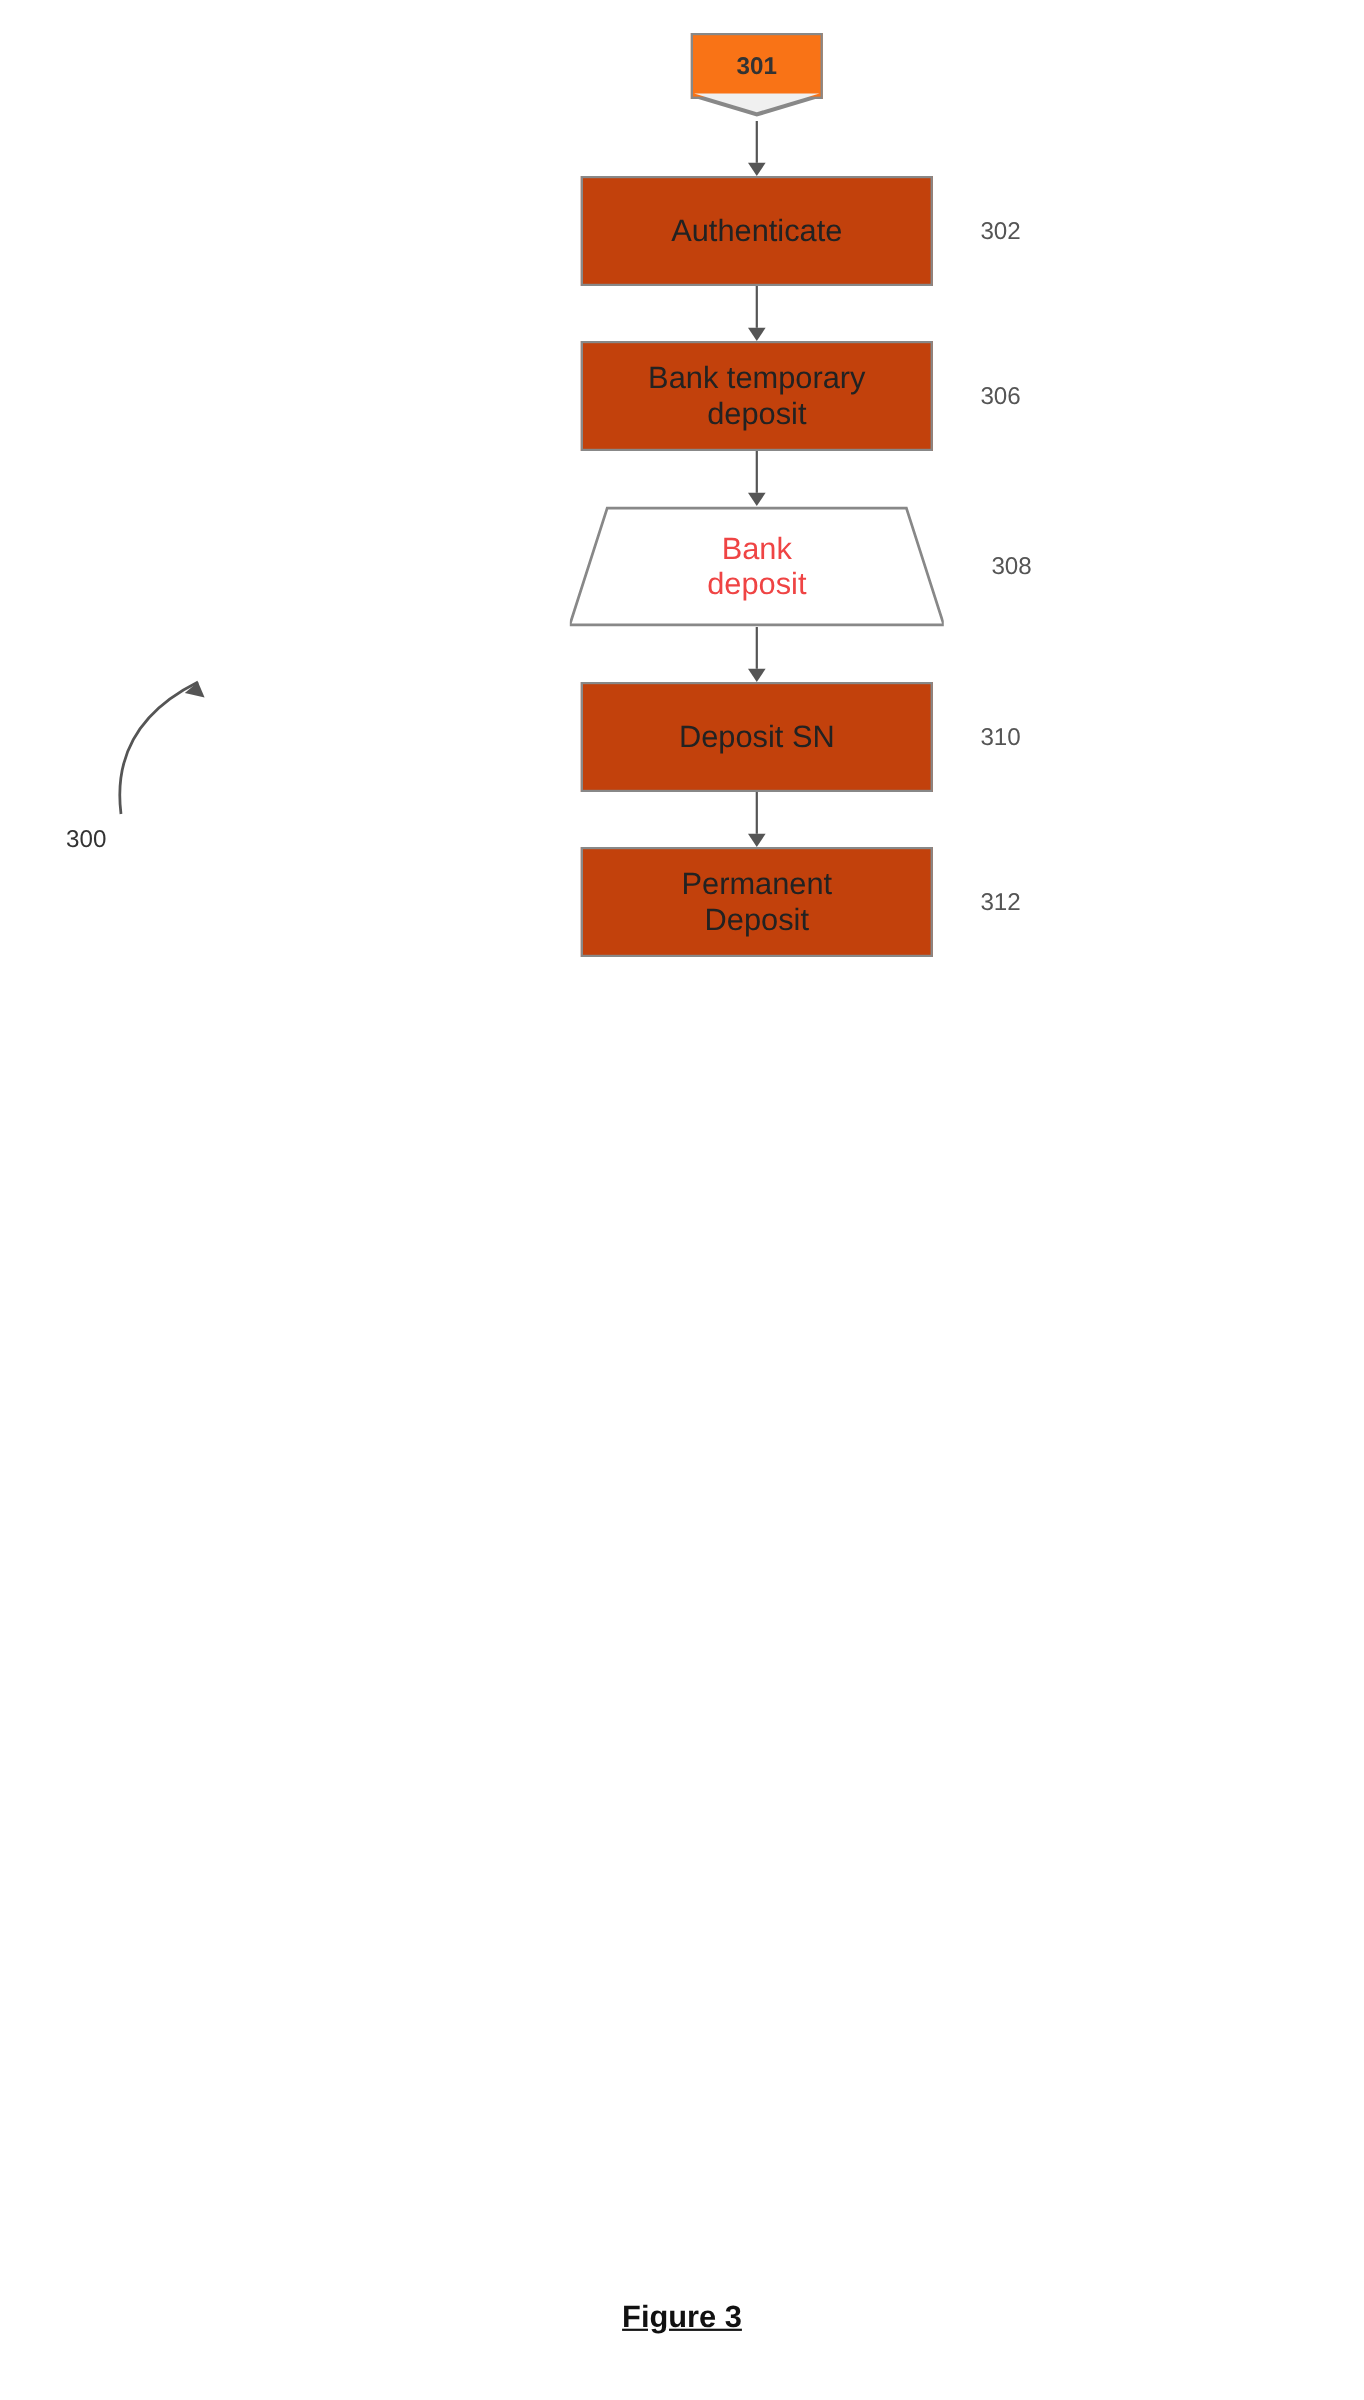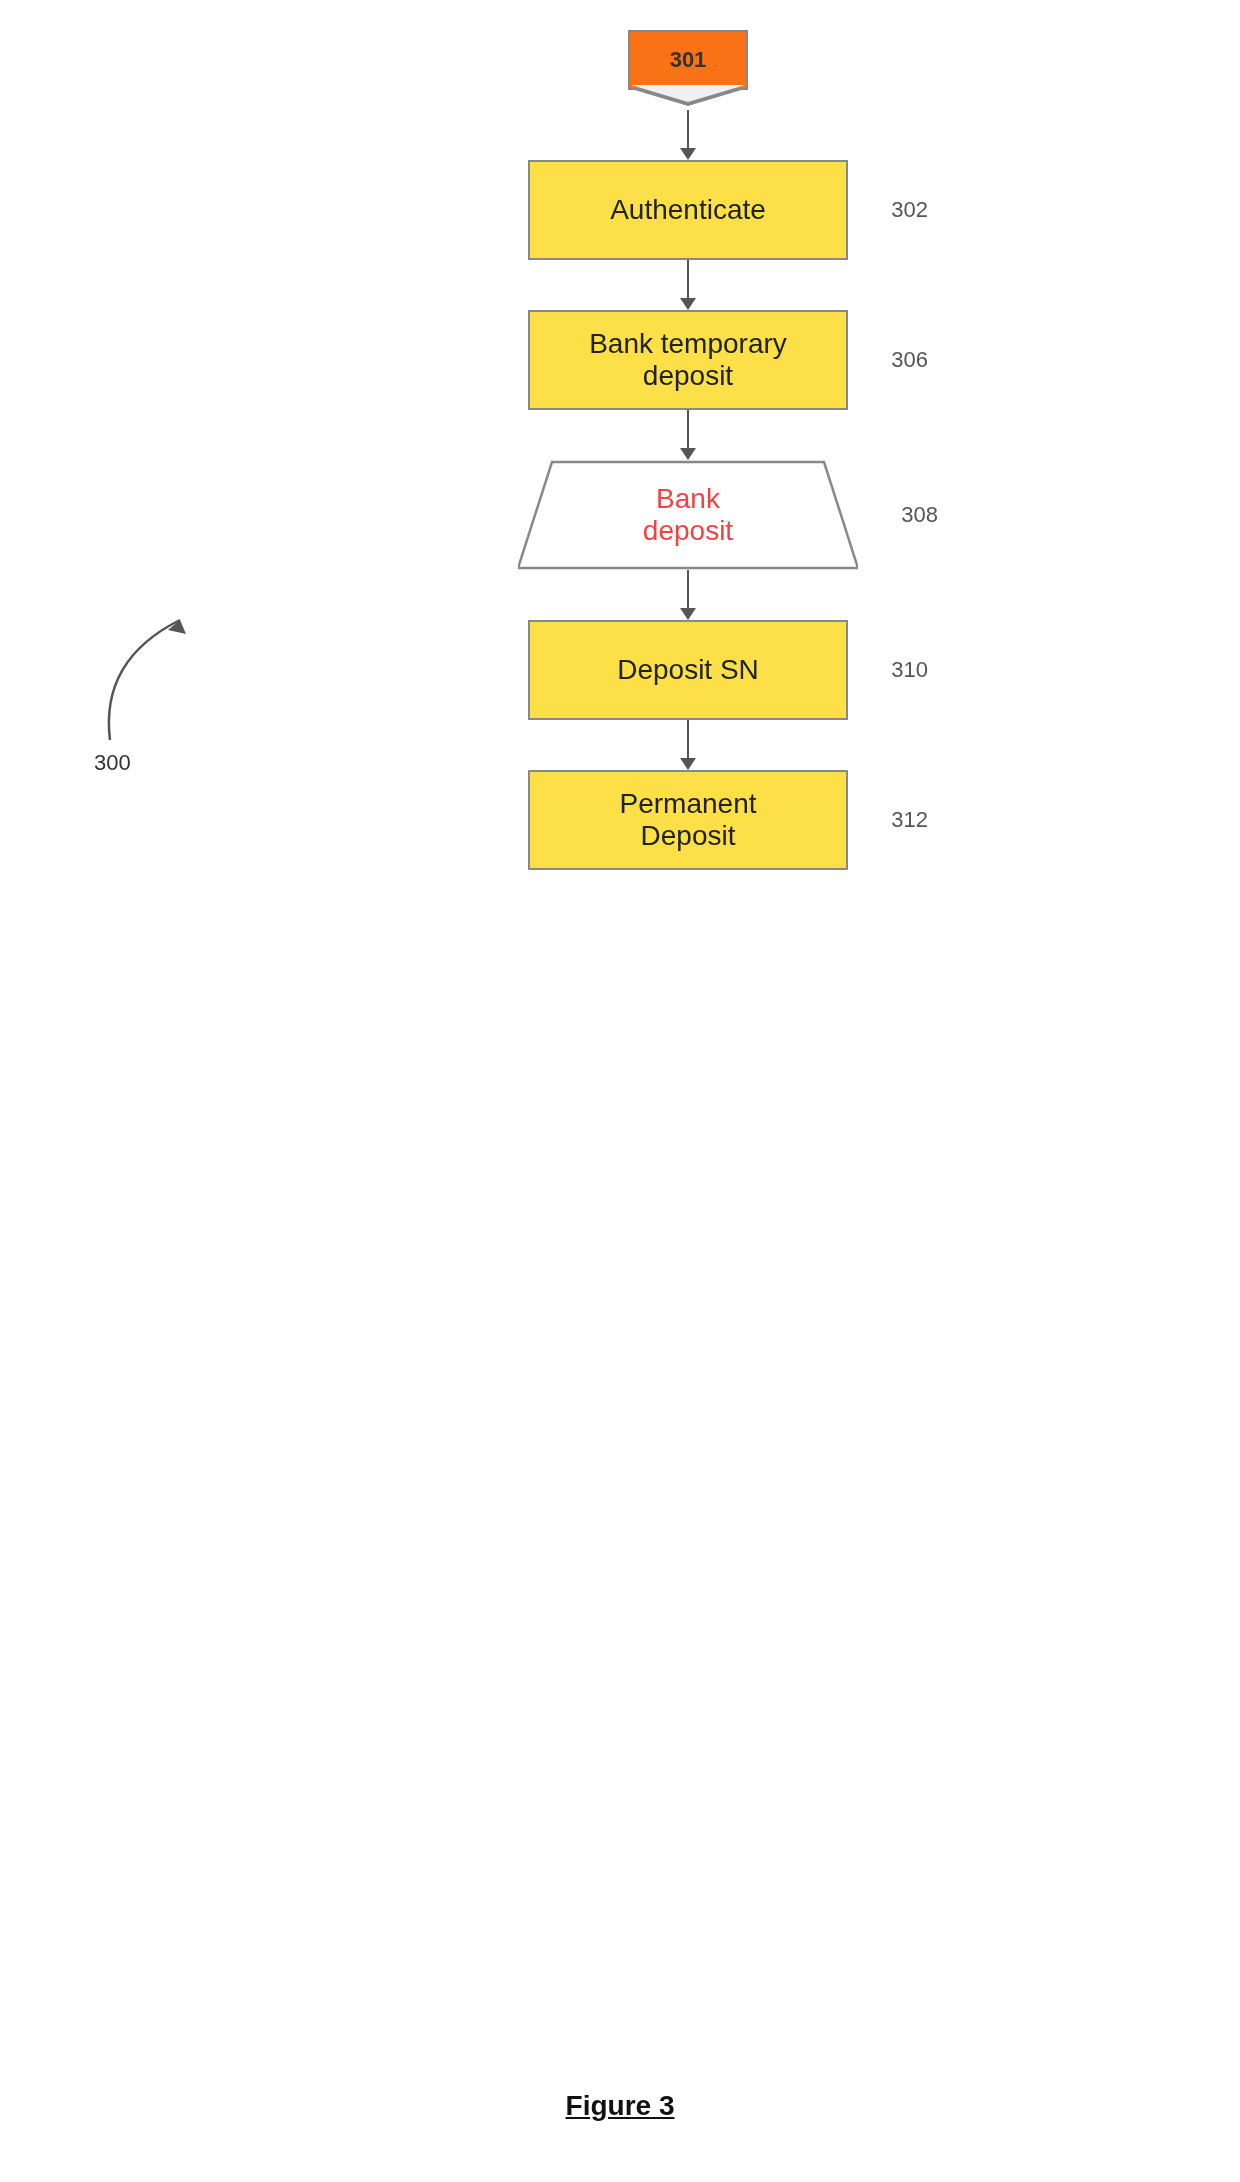--- a/index.html
+++ b/index.html
@@ -84,21 +84,21 @@
       border-left: 8px solid transparent;
       border-right: 8px solid transparent;
       border-top: 12px solid #555;
     }
 
     
     .rect-box {
       width: 320px;
       min-height: 100px;
       border: 2.5px solid #888;
-      background: #fde047;
+      background: #c2410c;
       display: flex;
       align-items: center;
       justify-content: center;
       text-align: center;
       font-size: 28px;
       color: #222;
       padding: 15px 20px;
       position: relative;
     }
 
@@ -146,21 +146,20 @@
       left: 90px;
       top: 600px;
     }
 
     .ref-300 {
       position: absolute;
       left: 60px;
       top: 750px;
       font-size: 22px;
       color: #333;
-      margin-left: 34px;
     }
 
     
     .figure-caption {
       position: absolute;
       bottom: 60px;
       left: 50%;
       transform: translateX(-50%);
       font-size: 28px;
       font-weight: bold;

